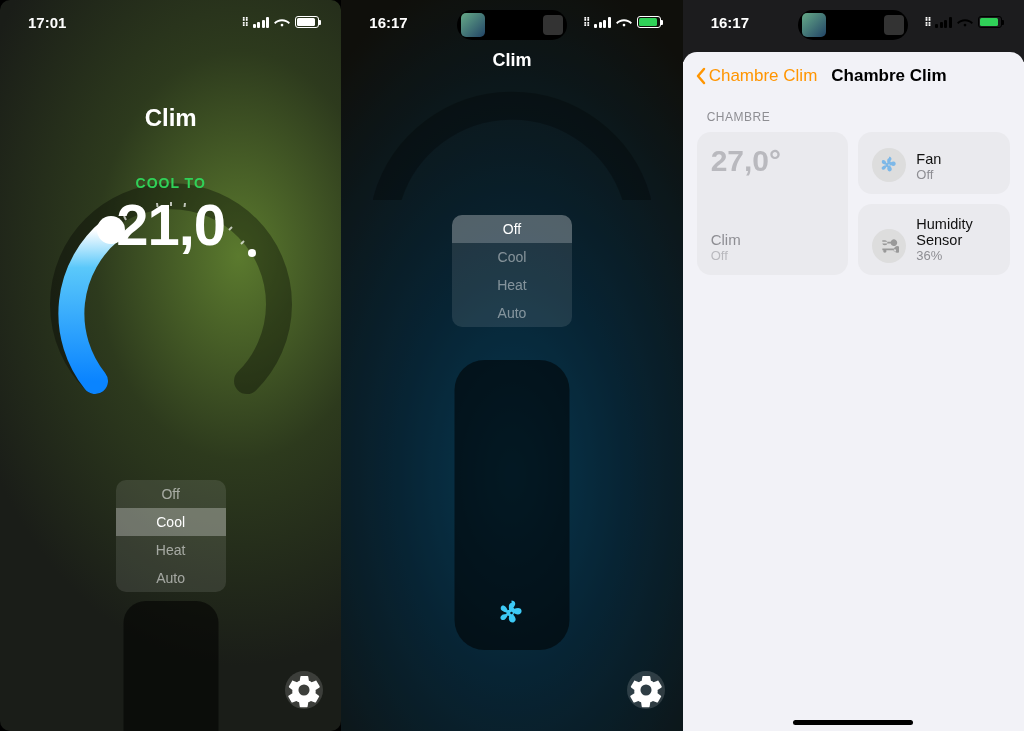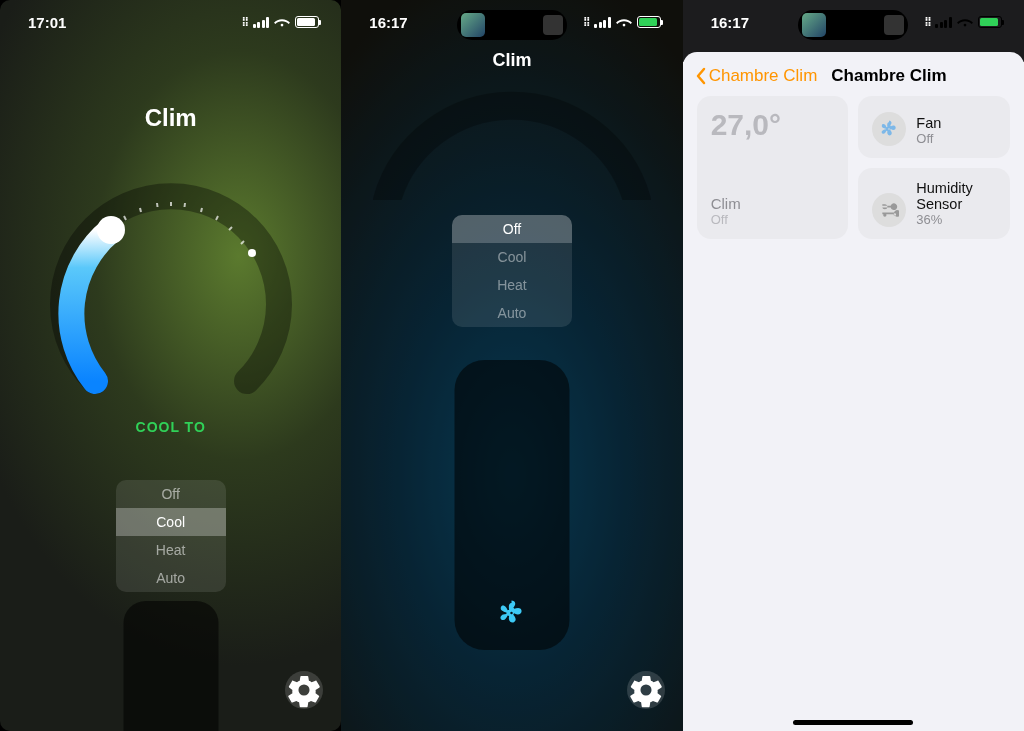--- a/index.html
+++ b/index.html
@@ -62,21 +62,21 @@
   .p1 .title .name { font-size:24px; font-weight:600; }
   .p1 .title .state { font-size:15px; opacity:.85; margin-top:2px; }
 
   .dial {
     position:absolute; top:175px; left:50%; transform:translateX(-50%);
     width:260px; height:260px;
   }
   .dial svg { width:100%; height:100%; }
   .dial .center {
     position:absolute; inset:0; display:flex; flex-direction:column;
-    align-items:center; justify-content:flex-end; color:#fff;
+    align-items:center; justify-content:flex-start; color:#fff;
   }
   .dial .coolto { color:#30d158; font-size:14px; font-weight:600; letter-spacing:1px; }
   .dial .temp   { font-size:58px; font-weight:600; letter-spacing:-1px; }
 
   .seg {
     position:absolute; left:50%; transform:translateX(-50%);
     width:110px; border-radius:10px; overflow:hidden;
     background:rgba(255,255,255,.10);
   }
   .seg .opt {
@@ -241,20 +241,21 @@
       </g>
 
       <path d="M 54 206 A 108 108 0 0 1 70 55" fill="none" stroke="url(#coolg)" stroke-width="26" stroke-linecap="round"></path>
 
       <circle cx="70" cy="55" r="14" fill="#fff"></circle>
 
       <circle cx="211" cy="78" r="4" fill="#fff"></circle>
     </svg>
     <div class="center">
       <div class="coolto">COOL TO</div>
+      <div class="temp">21,0</div>
     </div>
   </div>
 
   <div class="seg">
     <div class="opt">Off</div>
     <div class="opt sel">Cool</div>
     <div class="opt">Heat</div>
     <div class="opt">Auto</div>
   </div>
 
@@ -353,20 +354,21 @@
     <div class="nav">
       <span class="back">
         <svg width="12" height="18" viewBox="0 0 12 18">
             <path fill="none" stroke="#ff9500" stroke-width="2.5" stroke-linecap="round" stroke-linejoin="round" d="M9 2 3 9l6 7"></path>
           </svg>
         <span>Chambre Clim</span>
       </span>
       <span class="ttl">Chambre Clim</span>
     </div>
 
+    <div class="section-h">CHAMBRE</div>
 
     <div class="tiles">
       <div class="tile big">
         <div class="t-temp">27,0°</div>
         <div>
           <div class="t-name">Clim</div>
           <div class="t-sub">Off</div>
         </div>
       </div>
 

